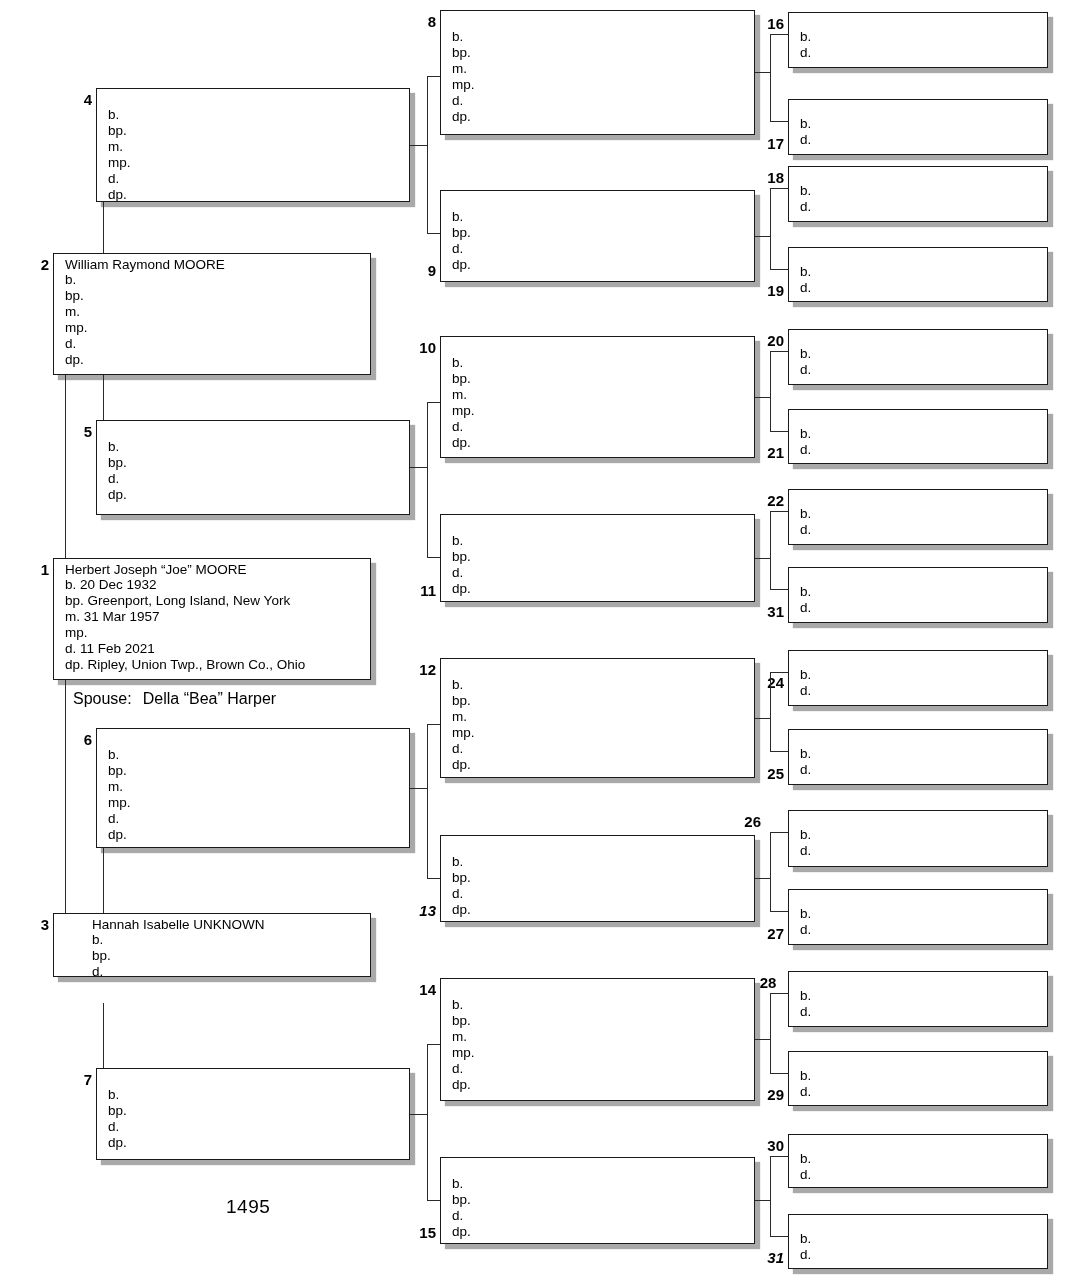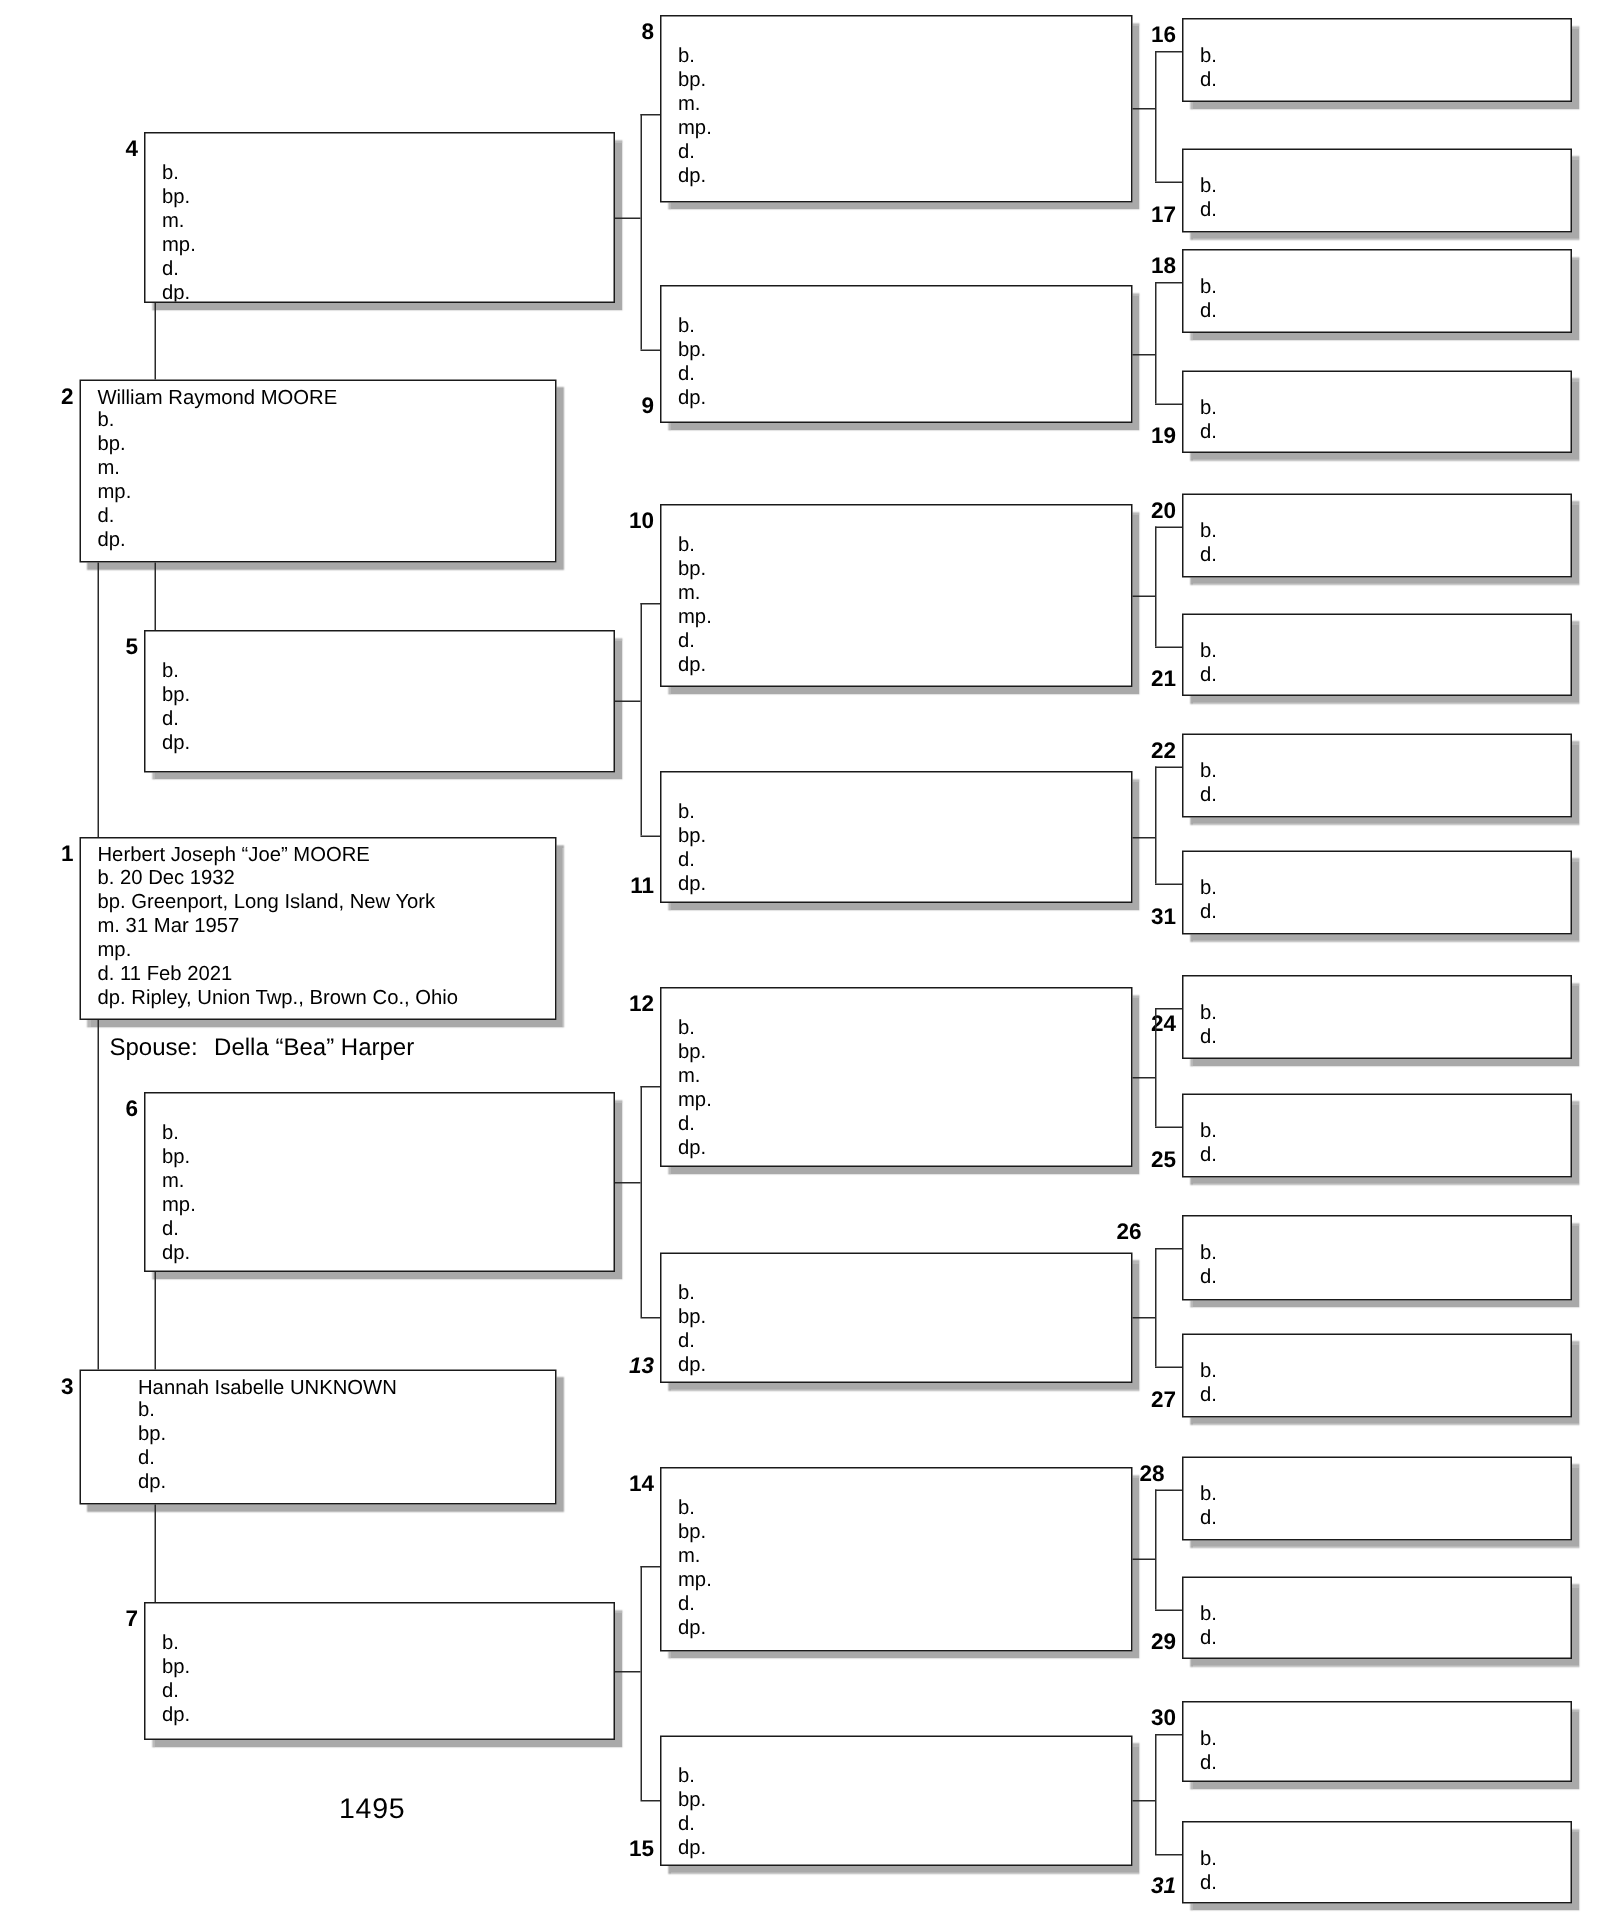--- a/index.html
+++ b/index.html
@@ -48,21 +48,21 @@
     <div class="pbox" style="left: 53px; top: 253px; width: 318px; height: 122px;">
       <div class="pname">William Raymond MOORE</div>
       <div class="pline">b.</div>
       <div class="pline">bp.</div>
       <div class="pline">m.</div>
       <div class="pline">mp.</div>
       <div class="pline">d.</div>
       <div class="pline">dp.</div>
     </div>
     <div class="pnum" style="left: 17px; top: 916px;">3</div>
-    <div class="pbox" style="left: 53px; top: 913px; width: 318px; height: 90px; padding-left: 38px;">
+    <div class="pbox" style="left: 53px; top: 913px; width: 318px; height: 64px; padding-left: 38px;">
       <div class="pname">Hannah Isabelle UNKNOWN</div>
       <div class="pline">b.</div>
       <div class="pline">bp.</div>
       <div class="pline">d.</div>
       <div class="pline">dp.</div>
     </div>
     <div class="pnum" style="left: 60px; top: 91px;">4</div>
     <div class="pbox" style="left: 96px; top: 88px; width: 314px; height: 114px;">
       <div class="pname"></div>
       <div class="pline">b.</div>

